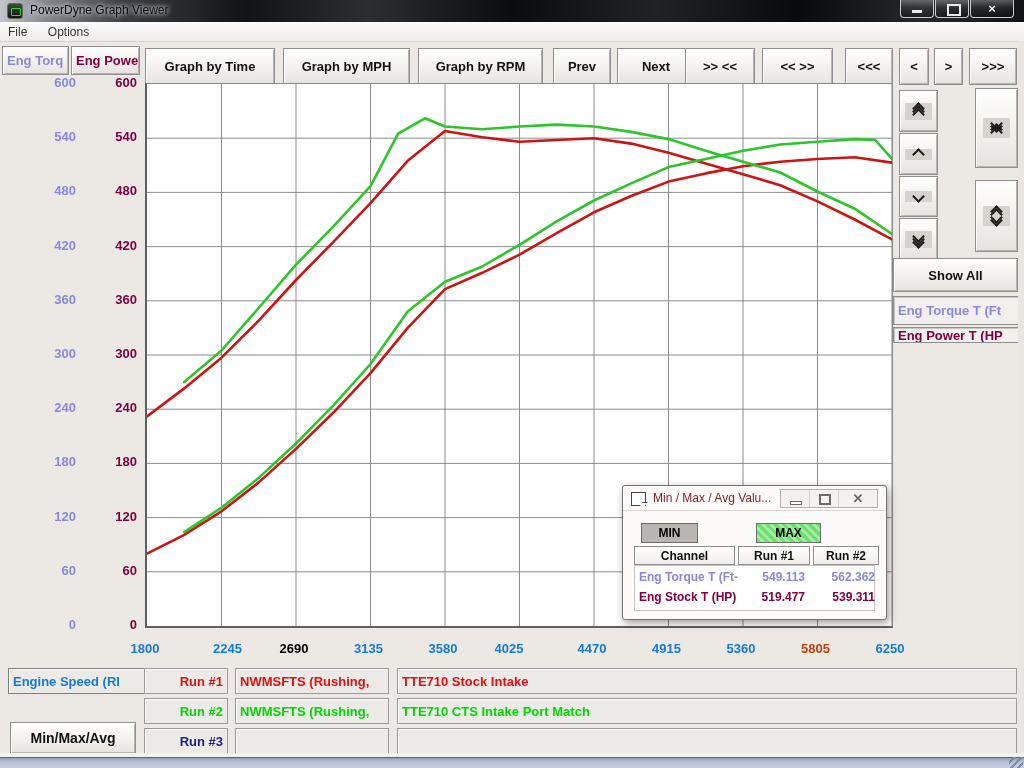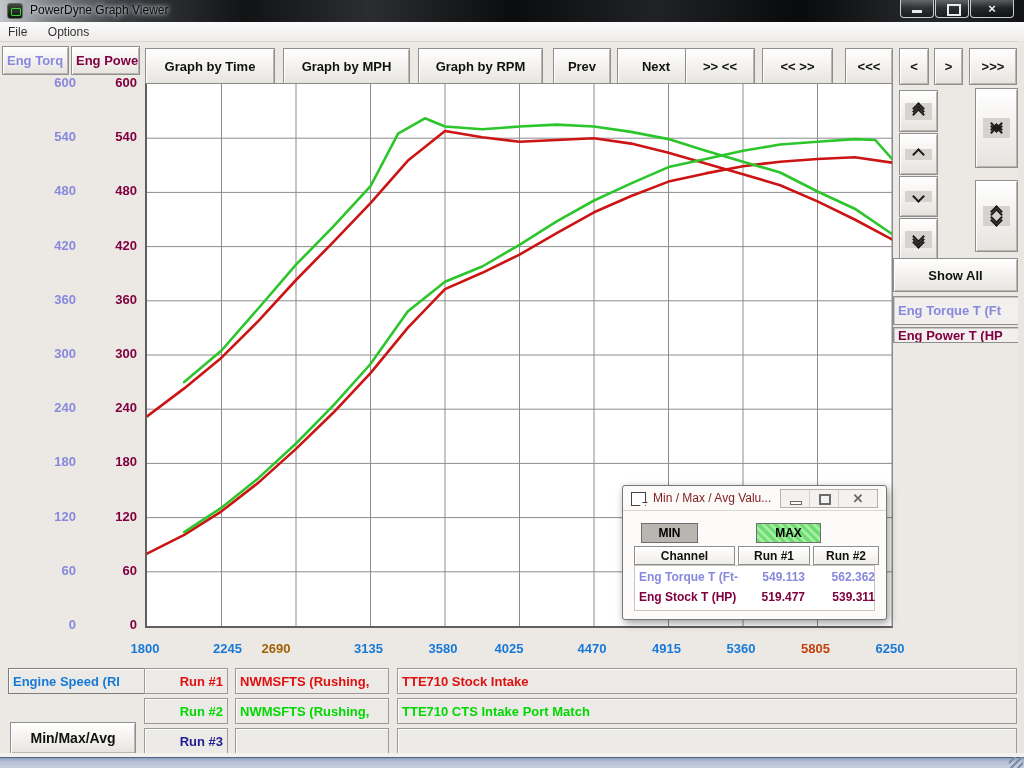--- a/index.html
+++ b/index.html
@@ -192,21 +192,21 @@
         <polyline points="0.0,332.4 37.2,304.4 74.5,273.7 111.7,236.7 149.0,196.0 186.2,158.1 223.5,119.2 260.7,76.8 298.0,47.0 335.2,53.3 372.5,57.8 409.7,56.0 447.0,54.2 484.2,59.6 521.5,68.7 558.7,79.5 596.0,90.3 633.2,101.2 670.5,117.4 707.7,135.5 745.0,155.4" fill="none" stroke="#cc1414" stroke-width="2.6" stroke-linejoin="round" stroke-linecap="round"></polyline>
         <polyline points="0.0,469.7 37.2,450.8 74.5,427.3 111.7,398.4 149.0,364.9 186.2,328.8 223.5,289.1 260.7,243.9 298.0,205.1 335.2,188.8 372.5,170.7 409.7,149.1 447.0,128.3 484.2,112.0 521.5,97.6 558.7,89.4 596.0,82.2 633.2,77.7 670.5,75.0 707.7,73.2 745.0,78.6" fill="none" stroke="#cc1414" stroke-width="2.6" stroke-linejoin="round" stroke-linecap="round"></polyline>
         <polyline points="37.2,298.1 74.5,266.5 111.7,224.0 149.0,180.7 186.2,142.7 223.5,102.1 251.1,49.7 277.9,34.3 298.0,42.5 335.2,45.2 372.5,42.5 409.7,40.6 447.0,42.5 484.2,47.9 521.5,55.1 558.7,66.8 596.0,77.7 633.2,88.5 670.5,107.5 707.7,124.7 745.0,150.0" fill="none" stroke="#2cc52c" stroke-width="2.6" stroke-linejoin="round" stroke-linecap="round"></polyline>
         <polyline points="37.2,448.1 74.5,423.7 111.7,393.9 149.0,359.5 186.2,321.6 223.5,280.0 260.7,227.6 298.0,197.8 335.2,182.5 372.5,160.8 409.7,137.3 447.0,116.5 484.2,99.4 521.5,83.1 558.7,75.0 596.0,66.8 633.2,60.5 670.5,57.8 707.7,55.1 728.3,56.0 745.0,75.0" fill="none" stroke="#2cc52c" stroke-width="2.6" stroke-linejoin="round" stroke-linecap="round"></polyline>
       </svg>
   </div>
 
   <div id="x-axis">
       <div class="xlabel" style="left: 145px; top: 641px; color: rgb(23, 121, 214);">1800</div>
       <div class="xlabel" style="left: 219.5px; top: 641px; color: rgb(23, 121, 214); margin-left: 8px;">2245</div>
-      <div class="xlabel" style="left: 276px; top: 641px; color: #a16207;">2690</div>
+      <div class="xlabel" style="left: 294px; top: 641px; color: #000000;">2690</div>
       <div class="xlabel" style="left: 368.5px; top: 641px; color: rgb(23, 121, 214);">3135</div>
       <div class="xlabel" style="left: 443px; top: 641px; color: rgb(23, 121, 214);">3580</div>
       <div class="xlabel" style="left: 509px; top: 641px; color: rgb(23, 121, 214);">4025</div>
       <div class="xlabel" style="left: 592px; top: 641px; color: rgb(23, 121, 214);">4470</div>
       <div class="xlabel" style="left: 666.5px; top: 641px; color: rgb(23, 121, 214);">4915</div>
       <div class="xlabel" style="left: 741px; top: 641px; color: rgb(23, 121, 214);">5360</div>
       <div class="xlabel" style="left: 815.5px; top: 641px; color: #c2410c;">5805</div>
       <div class="xlabel" style="left: 890px; top: 641px; color: rgb(23, 121, 214);">6250</div>
     </div>
 

